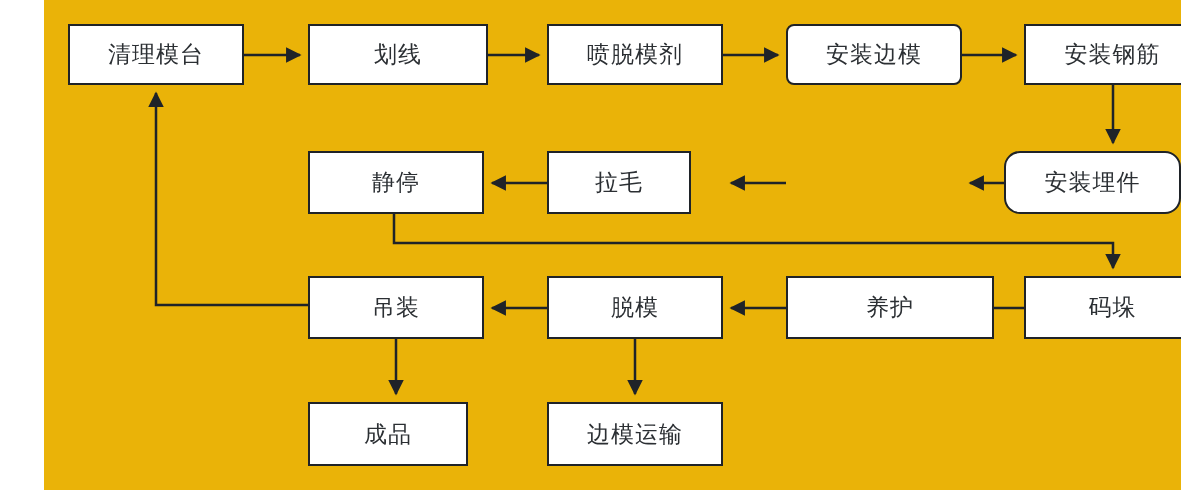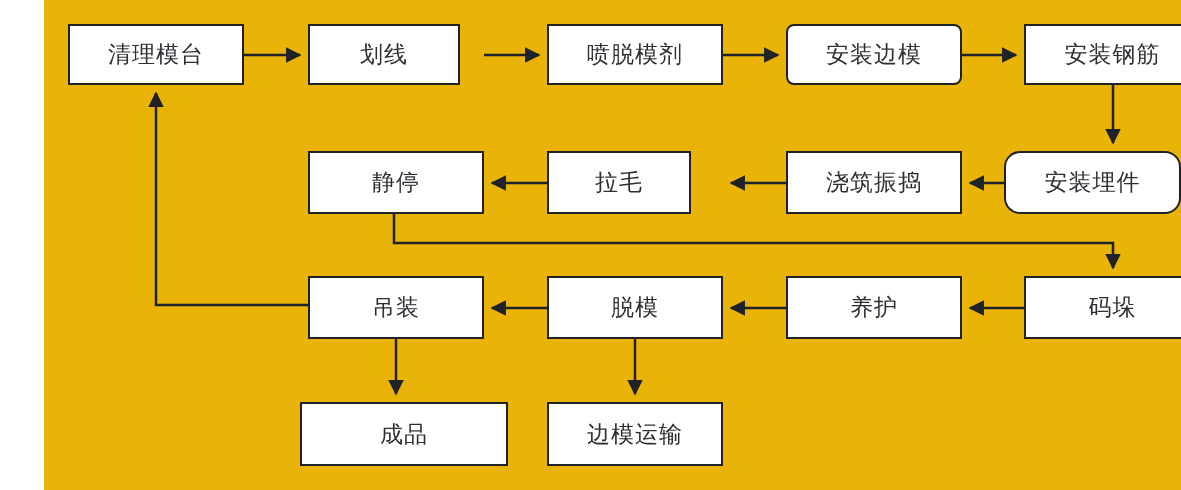--- a/index.html
+++ b/index.html
@@ -75,41 +75,40 @@
 
       <path d="M 352 339 L 352 394" marker-end="url(#arrow)"></path>
       <path d="M 591 339 L 591 394" marker-end="url(#arrow)"></path>
 
       <path d="M 264 305 L 112 305 L 112 93" marker-end="url(#arrow)"></path>
     </g>
   </svg>
 
   <div class="node" style="left:24px;  top:24px;  width:176px; height:61px;">清理模台</div>
 
-  <div class="node" style="left:264px; top:24px;  width:152px; height:61px;">划线</div>
+  <div class="node" style="left:264px; top:24px;  width:180px; height:61px;">划线</div>
 
   <div class="node" style="left:503px; top:24px;  width:176px; height:61px;">喷脱模剂</div>
 
   <div class="node" style="left:742px; top:24px;  width:176px; height:61px;border-radius:8px;">安装边模</div>
 
   <div class="node" style="left:980px; top:24px;  width:177px; height:61px;">安装钢筋</div>
 
   <div class="node" style="left:960px; top:151px; width:177px; height:63px;border-radius:16px;">安装埋件</div>
 
-  <div class="node" style="left:742px; top:151px; width:176px; height:63px;">浇筑振捣</div>
 
   <div class="node" style="left:503px; top:151px; width:144px; height:63px;">拉毛</div>
 
   <div class="node" style="left:980px; top:276px; width:177px; height:63px;">码垛</div>
 
   <div class="node" style="left:264px; top:151px; width:176px; height:63px;">静停</div>
 
-  <div class="node" style="left:742px; top:276px; width:176px; height:63px;">养护</div>
+  <div class="node" style="left:742px; top:276px; width:208px; height:63px;">养护</div>
 
   <div class="node" style="left:503px; top:276px; width:176px; height:63px;text-align:right;">脱模</div>
 
   <div class="node" style="left:264px; top:276px; width:176px; height:63px;">吊装</div>
 
-  <div class="node" style="left:256px; top:402px; width:208px; height:64px;">成品</div>
+  <div class="node" style="left:264px; top:402px; width:160px; height:64px;">成品</div>
 
   <div class="node" style="left:503px; top:402px; width:176px; height:64px;">边模运输</div>
 
 </div>
 
 </body></html>

